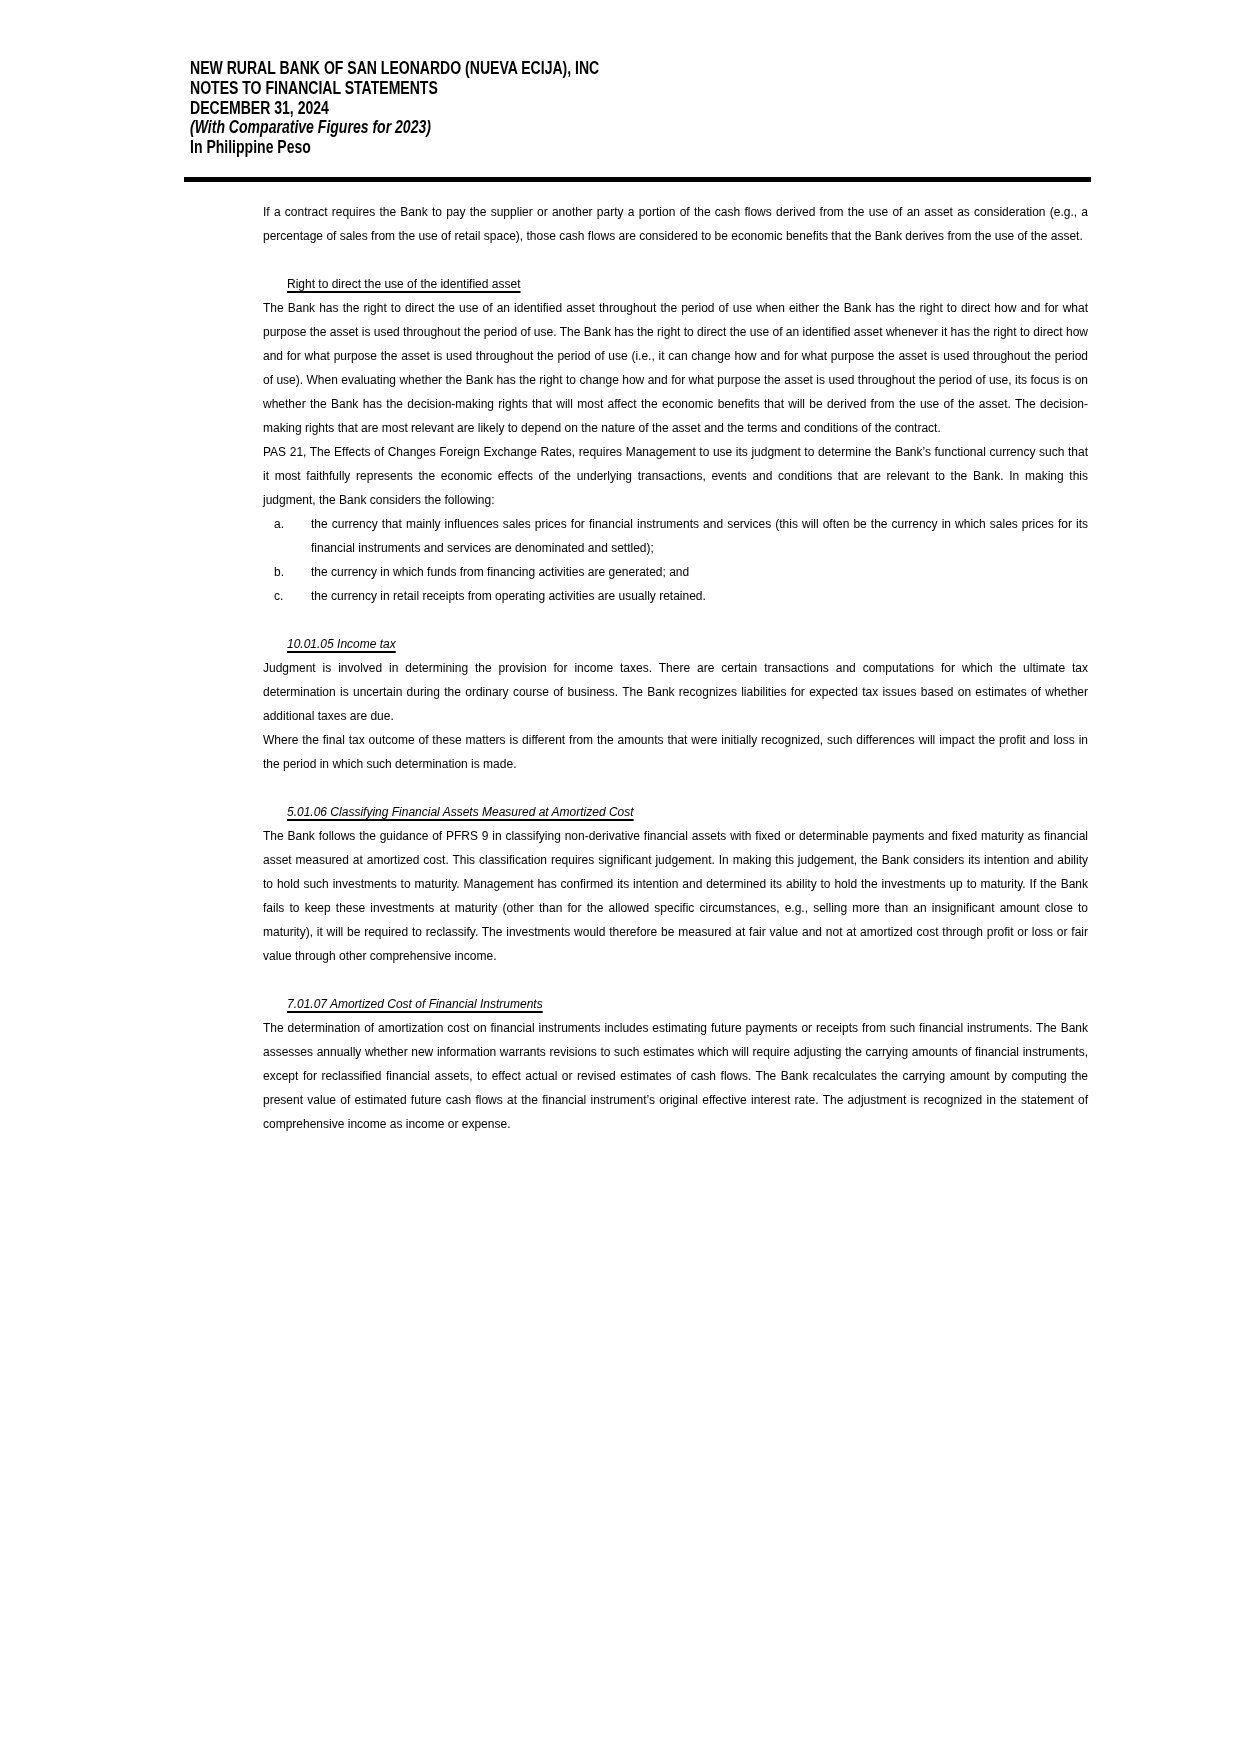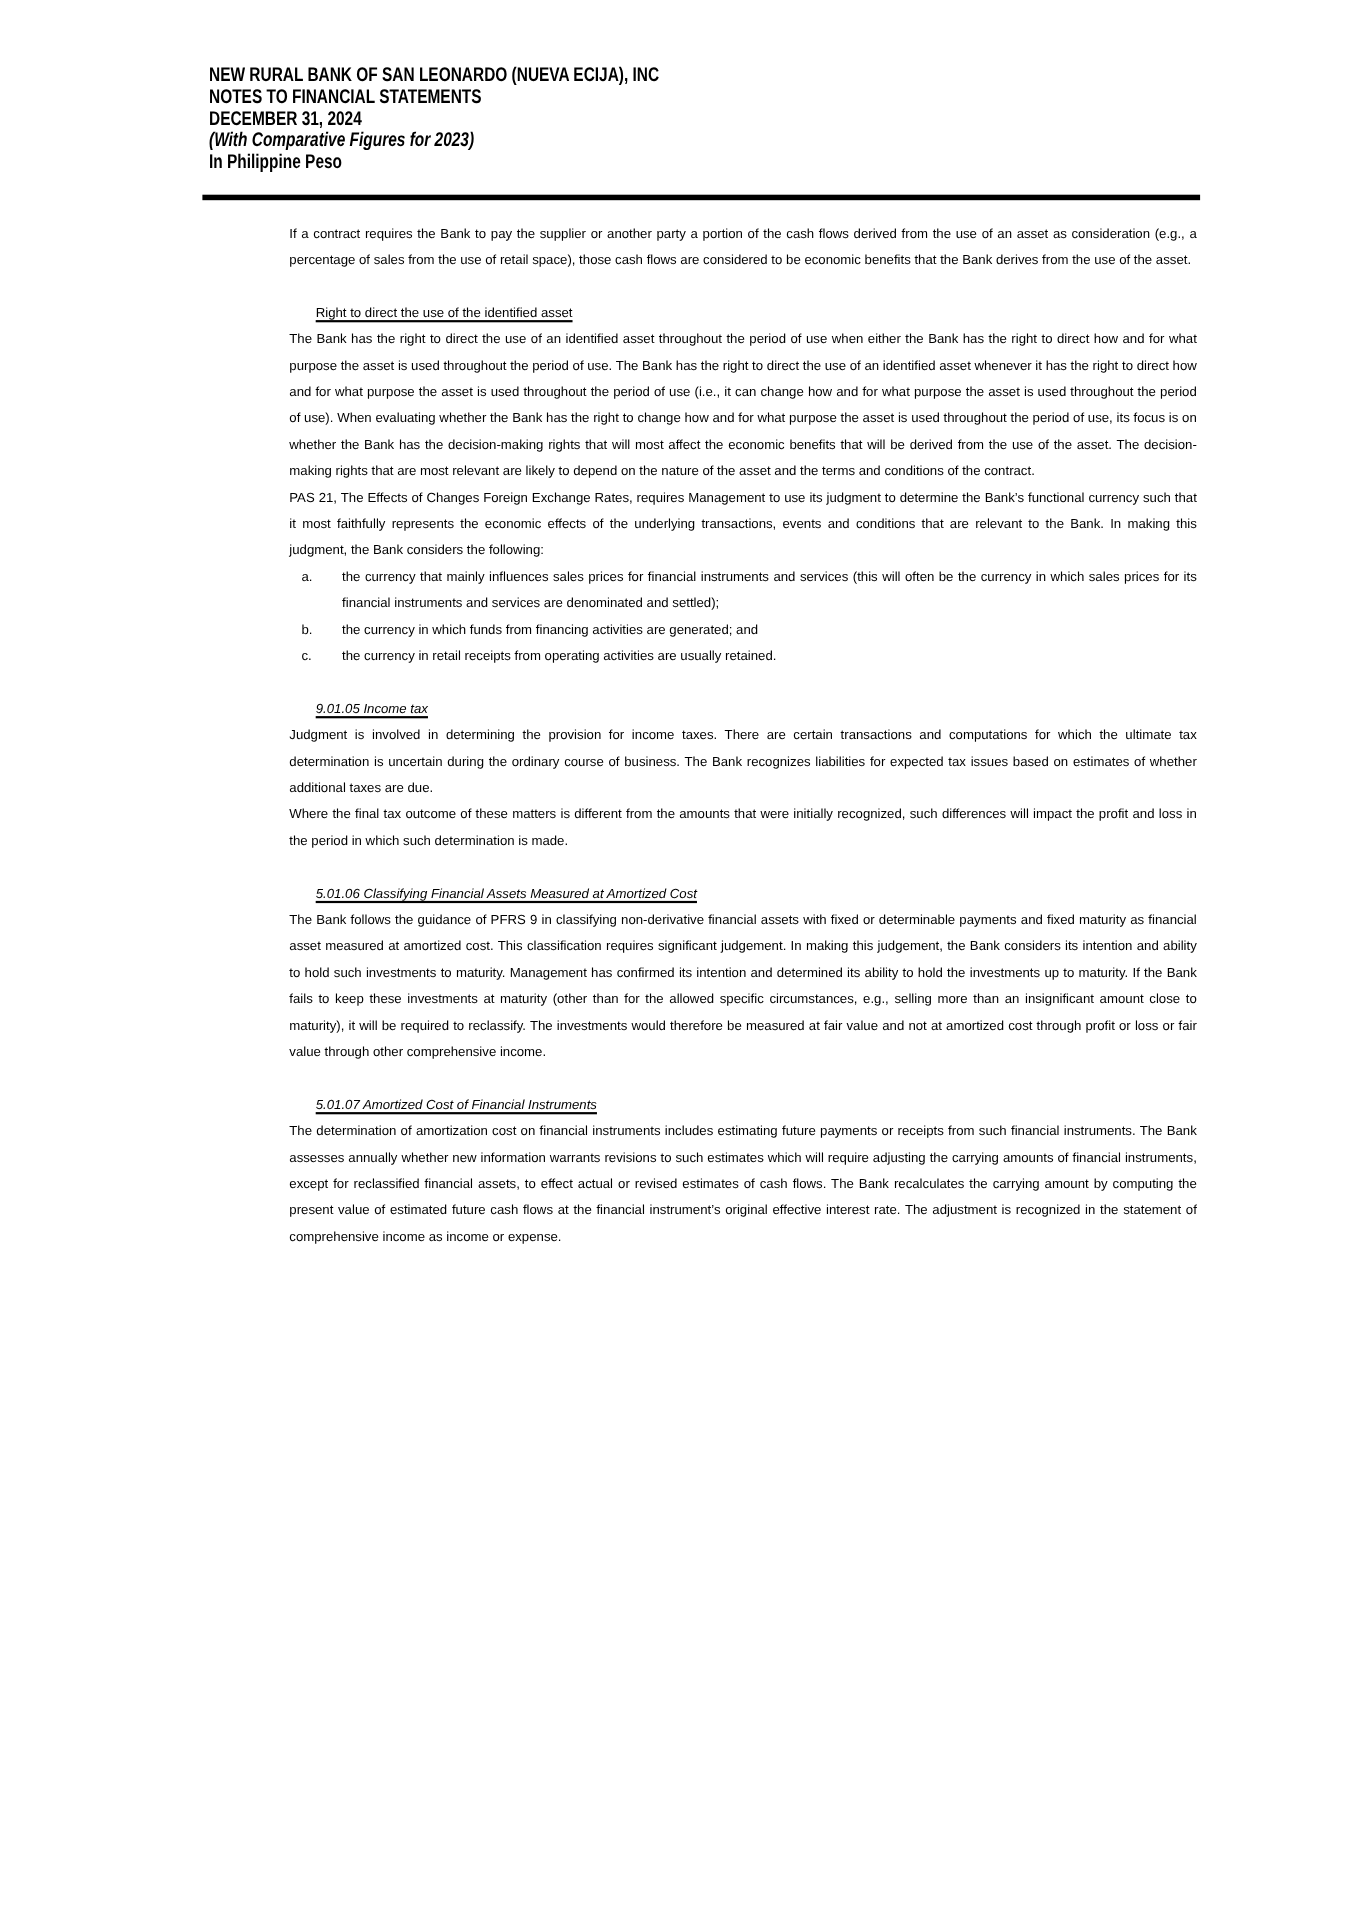--- a/index.html
+++ b/index.html
@@ -111,27 +111,27 @@
       <div class="list-item">
         <span class="marker">b.</span>
         <span class="item-text">the currency in which funds from financing activities are generated; and</span>
       </div>
       <div class="list-item">
         <span class="marker">c.</span>
         <span class="item-text">the currency in retail receipts from operating activities are usually retained.</span>
       </div>
     </div>
 
-    <div class="section-heading italic gap">9.01.05 Income tax</div>
+    <div class="section-heading italic gap">10.01.05 Income tax</div>
     <p>Judgment is involved in determining the provision for income taxes. There are certain transactions and computations for which the ultimate tax determination is uncertain during the ordinary course of business. The Bank recognizes liabilities for expected tax issues based on estimates of whether additional taxes are due.</p>
     <p class="gap">Where the final tax outcome of these matters is different from the amounts that were initially recognized, such differences will impact the profit and loss in the period in which such determination is made.</p>
 
     <div class="section-heading italic gap">5.01.06 Classifying Financial Assets Measured at Amortized Cost</div>
     <p>The Bank follows the guidance of PFRS 9 in classifying non-derivative financial assets with fixed or determinable payments and fixed maturity as financial asset measured at amortized cost. This classification requires significant judgement. In making this judgement, the Bank considers its intention and ability to hold such investments to maturity. Management has confirmed its intention and determined its ability to hold the investments up to maturity. If the Bank fails to keep these investments at maturity (other than for the allowed specific circumstances, e.g., selling more than an insignificant amount close to maturity), it will be required to reclassify. The investments would therefore be measured at fair value and not at amortized cost through profit or loss or fair value through other comprehensive income.</p>
 
-    <div class="section-heading italic gap">5.01.07 Amortized Cost of Financial Instruments</div>
+    <div class="section-heading italic gap">7.01.07 Amortized Cost of Financial Instruments</div>
     <p>The determination of amortization cost on financial instruments includes estimating future payments or receipts from such financial instruments. The Bank assesses annually whether new information warrants revisions to such estimates which will require adjusting the carrying amounts of financial instruments, except for reclassified financial assets, to effect actual or revised estimates of cash flows. The Bank recalculates the carrying amount by computing the present value of estimated future cash flows at the financial instrument’s original effective interest rate. The adjustment is recognized in the statement of comprehensive income as income or expense.</p>
 
   </div>
 
   <div class="page-footer">33</div>
 
 </div>
 
 </body></html>

